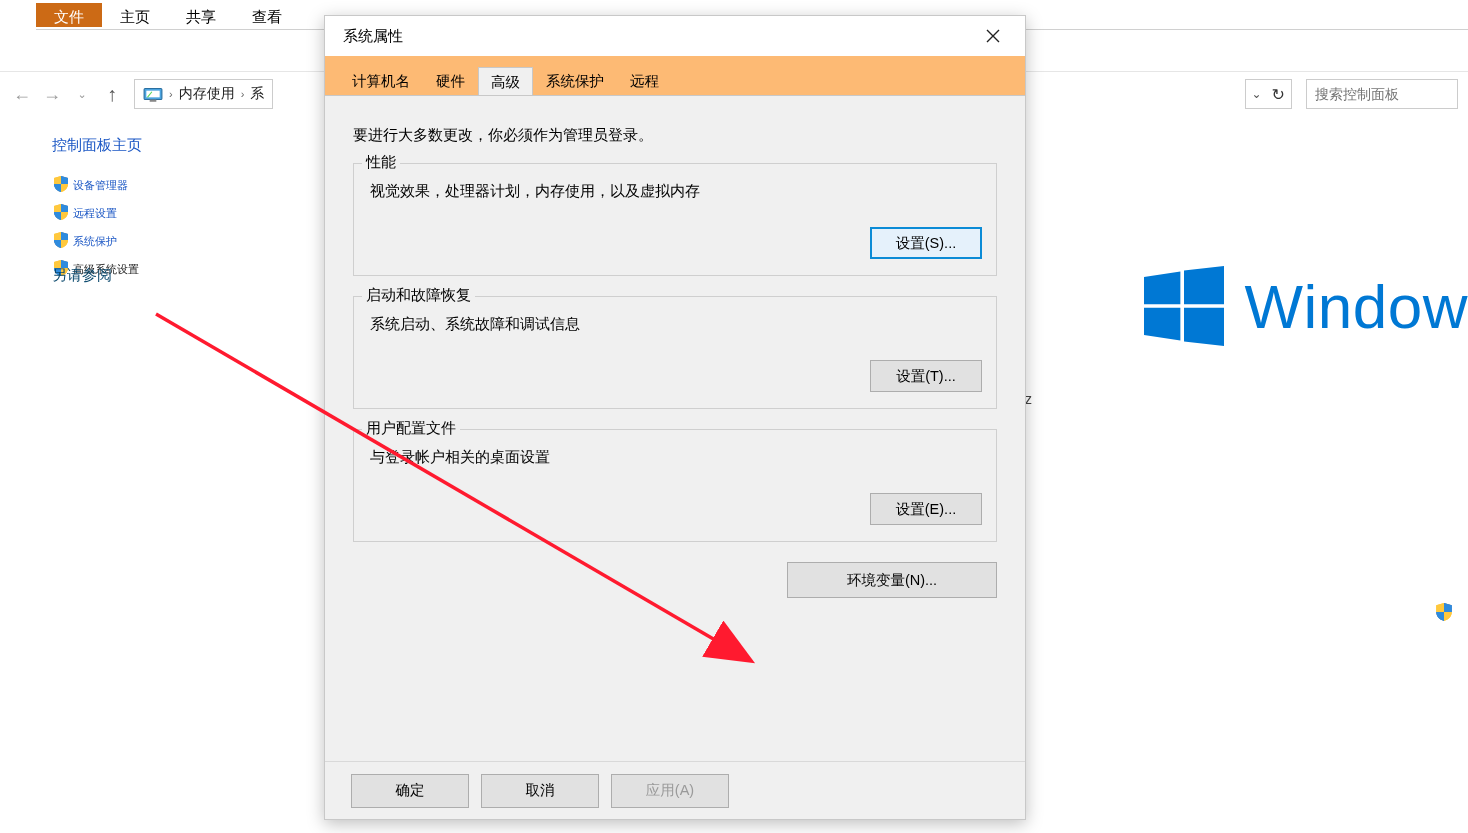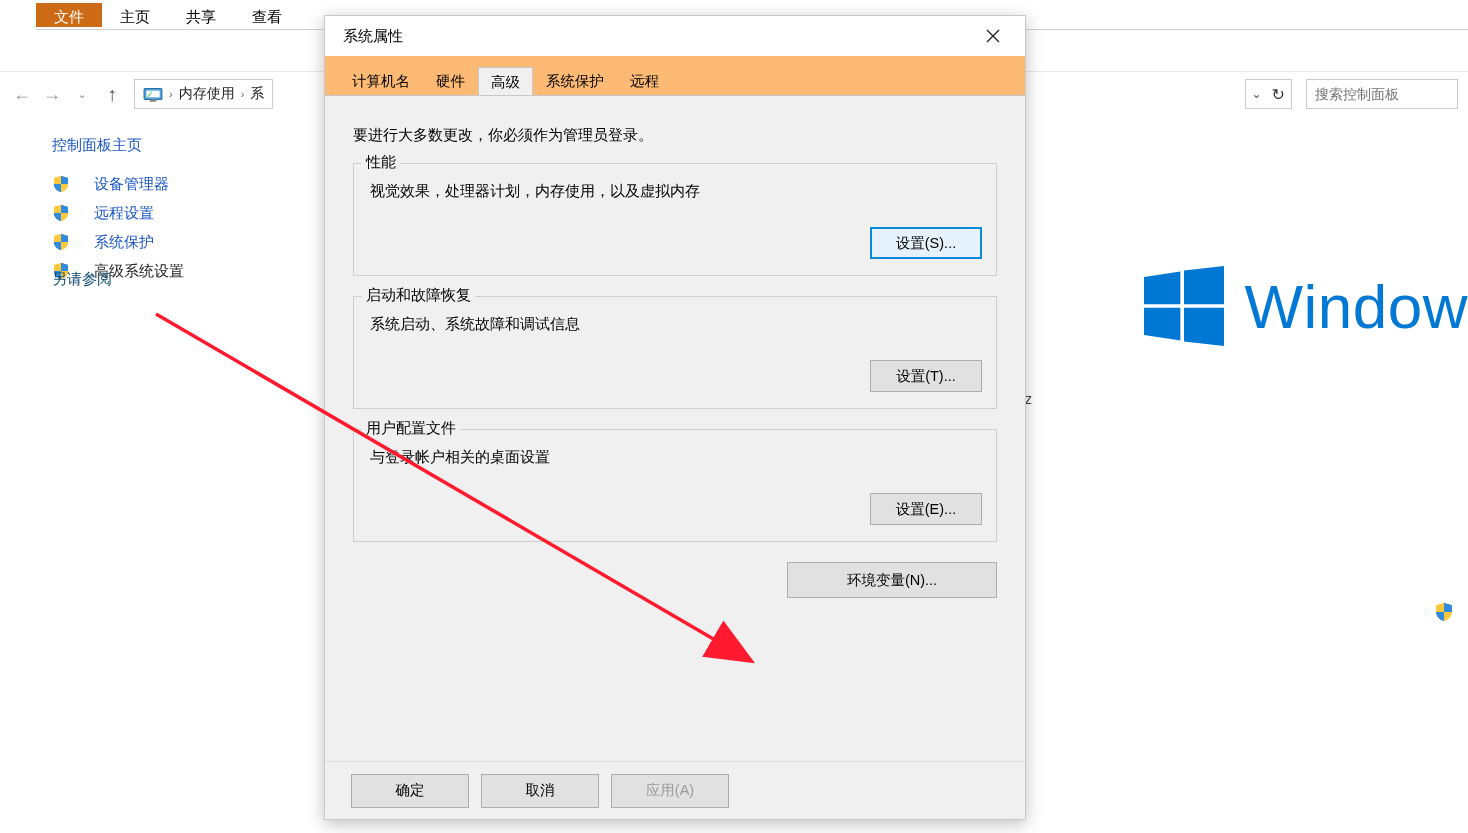--- a/index.html
+++ b/index.html
@@ -27,21 +27,21 @@
   .navspacer { flex:1; }
   .refreshbox { border:1px solid #ccc; height:30px; display:flex; align-items:center; padding:0 6px; gap:10px; margin-right:8px; }
   .refreshbox .vchev { font-size:12px; color:#555; }
   .refreshbox .reload { font-size:16px; color:#333; }
   .searchbox { border:1px solid #ccc; height:30px; width:152px; padding:0 8px; font-size:14px; color:#888; background:#fff; outline:none; }
 
   
   .content { position:absolute; top:116px; left:0; right:0; bottom:0; }
   .sidebar { position:absolute; left:16px; top:0; width:320px; padding:20px 0 0 36px; }
   .sidehome { color:#1a56c4; font-size:15px; margin-bottom:20px; }
-  .sideitem { display:flex; align-items:flex-start; gap:24px; margin:10px 0; font-size:15px; color:#1a56c4; }
+  .sideitem { display:flex; align-items:flex-end; gap:3px; margin:10px 0; font-size:11px; color:#1a56c4; }
   .sideitem.plain { color:#222; }
   .shield { width:18px; height:18px; flex:0 0 18px; }
   .seealso { position:absolute; left:36px; bottom:2px; color:#0c4a6e; font-size:15px; }
   .rightshield { position:absolute; right:16px; top:486px; }
 
   
   .dialog { position:absolute; left:324px; top:15px; width:702px; height:805px; background:#f0f0f0; border:1px solid #c8c8c8; box-shadow:0 4px 16px rgba(0,0,0,0.25); }
   .dlg-titlebar { height:40px; background:#fff; display:flex; align-items:center; padding:0 10px 0 18px; }
   .dlg-title { flex:1; font-size:15px; }
   .dlg-close { width:44px; height:30px; display:flex; align-items:center; justify-content:center; font-size:15px; }

